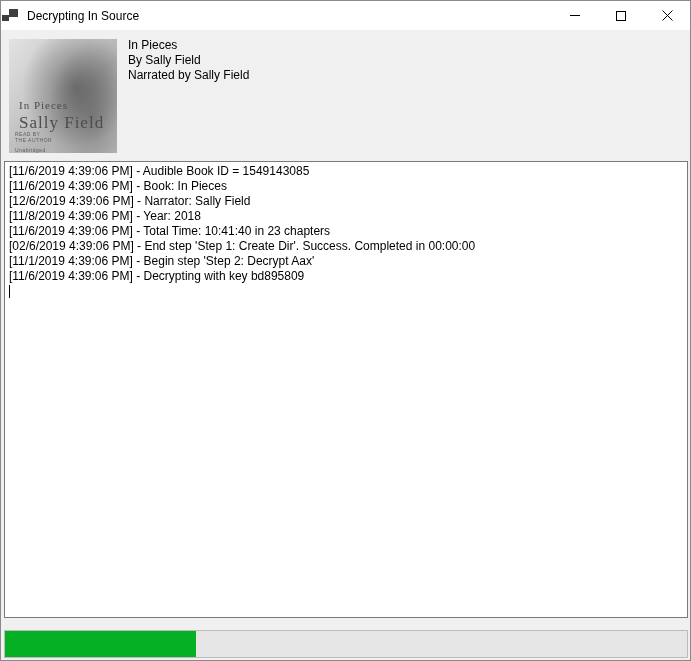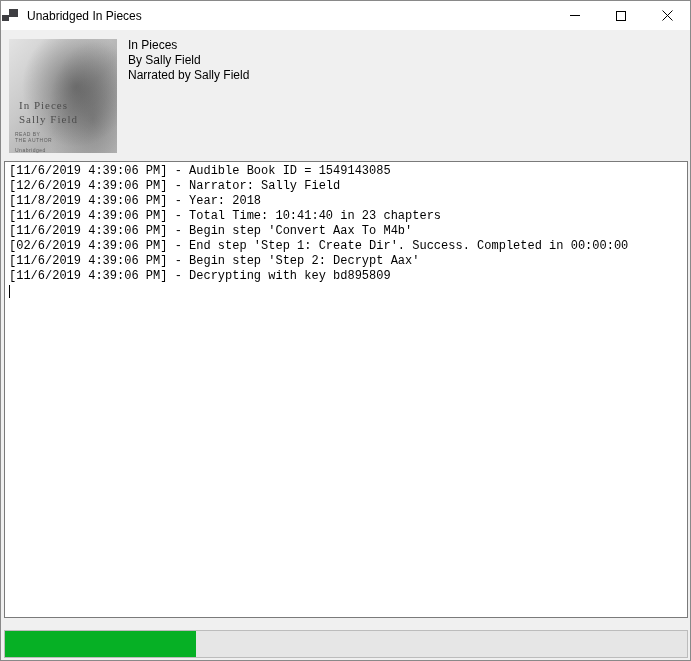--- a/index.html
+++ b/index.html
@@ -66,21 +66,21 @@
     overflow: hidden;
   }
   .cover-title {
     position: absolute; left: 10px; top: 60px;
     font-family: "Liberation Serif", serif;
     font-size: 11px; color: #4d4d4d; letter-spacing: 1px;
   }
   .cover-author {
     position: absolute; left: 10px; top: 74px;
     font-family: "Liberation Serif", serif;
-    font-size: 11px; color: #4d4d4d; letter-spacing: 1px;
+    font-size: 17px; color: #4d4d4d; letter-spacing: 1px;
   }
   .cover-caption {
     position: absolute; left: 6px; top: 92px;
     font-size: 5px; line-height: 6px; color: #5e5e5e; letter-spacing: 0.5px;
   }
   .cover-caption div { white-space: nowrap; }
   .cover-caption .unabridged { margin-top: 4px; }
 
   .book-info {
     position: absolute;
@@ -98,21 +98,21 @@
     background: #ffffff;
     border: 1px solid #7a7a7a;
     box-sizing: border-box;
     padding: 2px 4px;
     font-size: 12px;
     line-height: 15px;
     color: #000000;
     overflow: hidden;
     cursor: text;
   }
-  .log-line { white-space: nowrap; font-family: Liberation Mono, monospace; }
+  .log-line { white-space: nowrap; }
   .log-line.error { color: var(--error-color, #FF0000); }
   .caret {
     width: 1px; height: 13px;
     background: #000000;
     margin-top: 1px;
   }
 
   
   .progress {
     position: absolute;
@@ -131,21 +131,21 @@
 </head>
 <body>
 
 <div class="window">
 
   <div class="titlebar">
     <div class="app-icon">
       <div class="sq-big"></div>
       <div class="sq-small"></div>
     </div>
-    <div class="title-text">Unabridged In Pieces</div>
+    <div class="title-text">Decrypting In Source</div>
     <div class="caption-buttons">
       <button class="caption-btn">
         <span class="glyph-minimize"></span>
       </button>
       <button class="caption-btn">
         <span class="glyph-maximize"></span>
       </button>
       <button class="caption-btn">
         <svg width="11" height="11" viewBox="0 0 11 11">
           <line x1="0.5" y1="0.5" x2="10.5" y2="10.5" stroke="#000" stroke-width="1"></line>
@@ -166,26 +166,26 @@
   </div>
 
   <div class="book-info">
     <div>In Pieces</div>
     <div>By Sally Field</div>
     <div>Narrated by Sally Field</div>
   </div>
 
   <div class="log" id="log-box">
       <div class="log-line">[11/6/2019 4:39:06 PM] - Audible Book ID = 1549143085</div>
+      <div class="log-line">[11/6/2019 4:39:06 PM] - Book: In Pieces</div>
       <div class="log-line">[12/6/2019 4:39:06 PM] - Narrator: Sally Field</div>
       <div class="log-line">[11/8/2019 4:39:06 PM] - Year: 2018</div>
       <div class="log-line">[11/6/2019 4:39:06 PM] - Total Time: 10:41:40 in 23 chapters</div>
-      <div class="log-line">[11/6/2019 4:39:06 PM] - Begin step 'Convert Aax To M4b'</div>
       <div class="log-line">[02/6/2019 4:39:06 PM] - End step 'Step 1: Create Dir'. Success. Completed in 00:00:00</div>
-      <div class="log-line">[11/6/2019 4:39:06 PM] - Begin step 'Step 2: Decrypt Aax'</div>
+      <div class="log-line">[11/1/2019 4:39:06 PM] - Begin step 'Step 2: Decrypt Aax'</div>
       <div class="log-line">[11/6/2019 4:39:06 PM] - Decrypting with key bd895809</div>
       <div class="caret"></div>
     </div>
 
   <div class="progress" style="background: rgb(230, 230, 230);">
     <div class="progress-fill" id="progress-fill" style="width: 28%; background: rgb(6, 176, 37);"></div>
   </div>
 
 </div>
 

